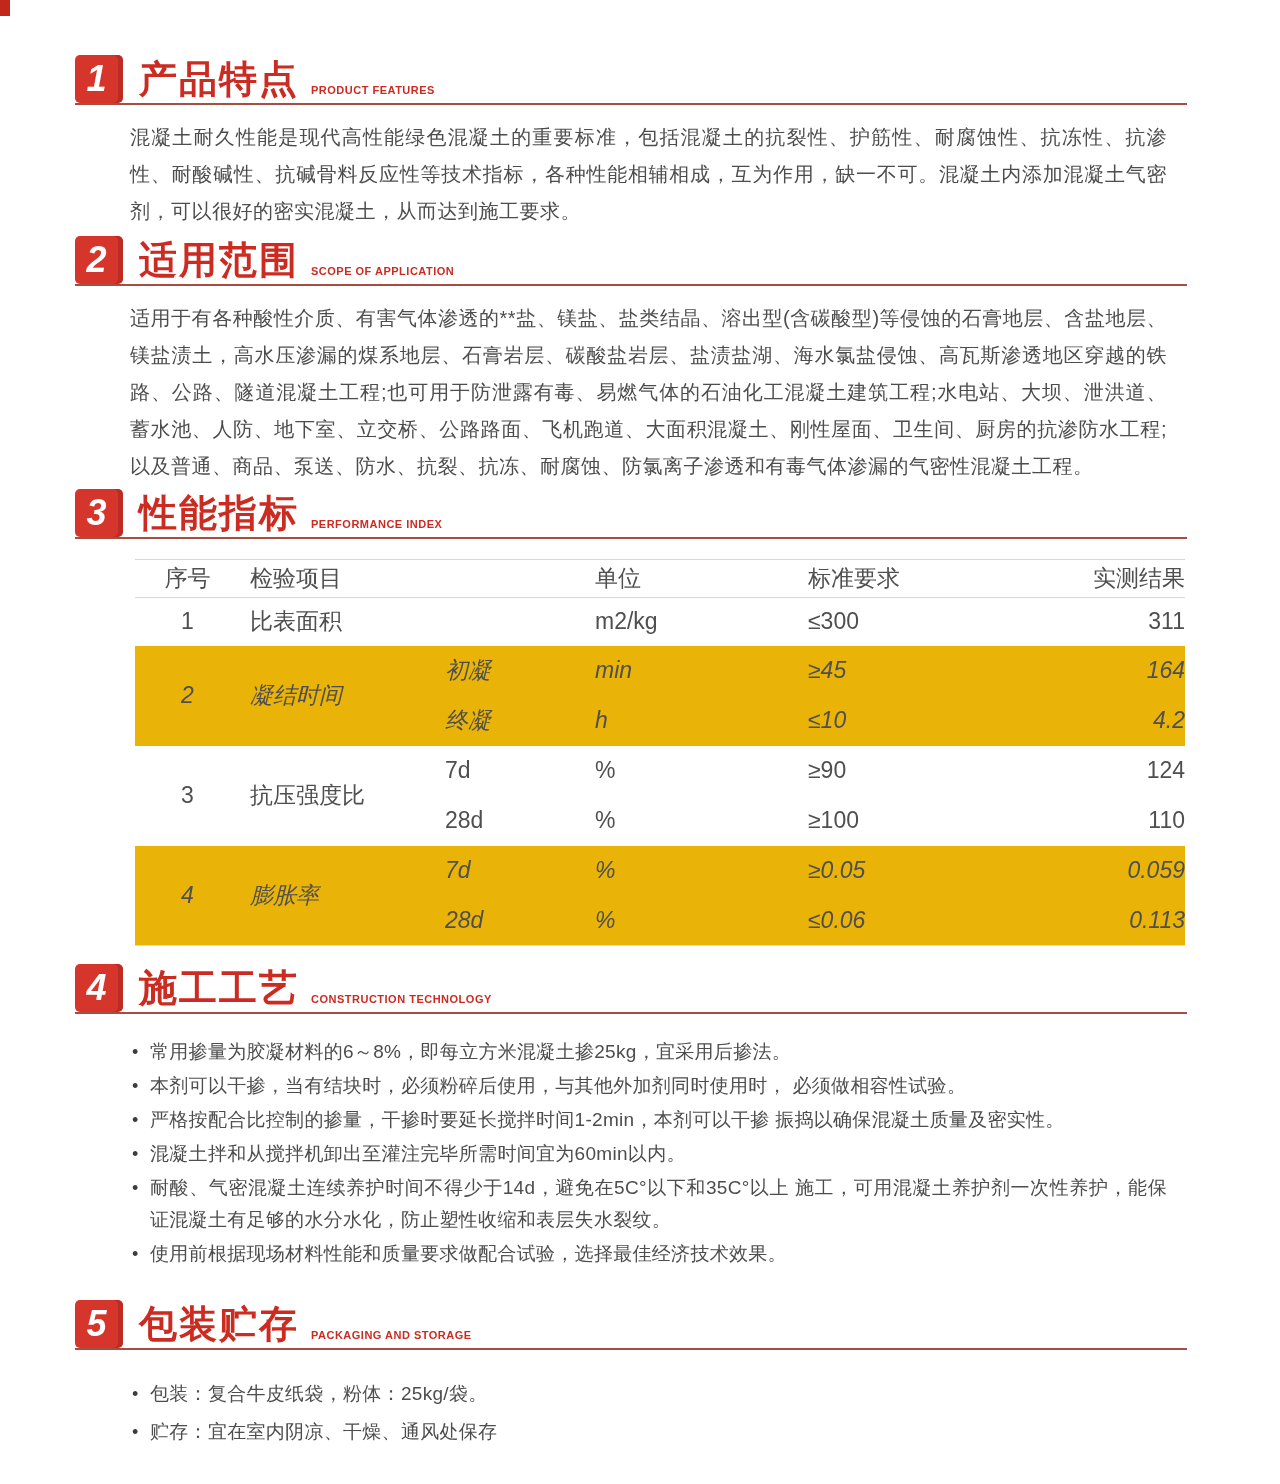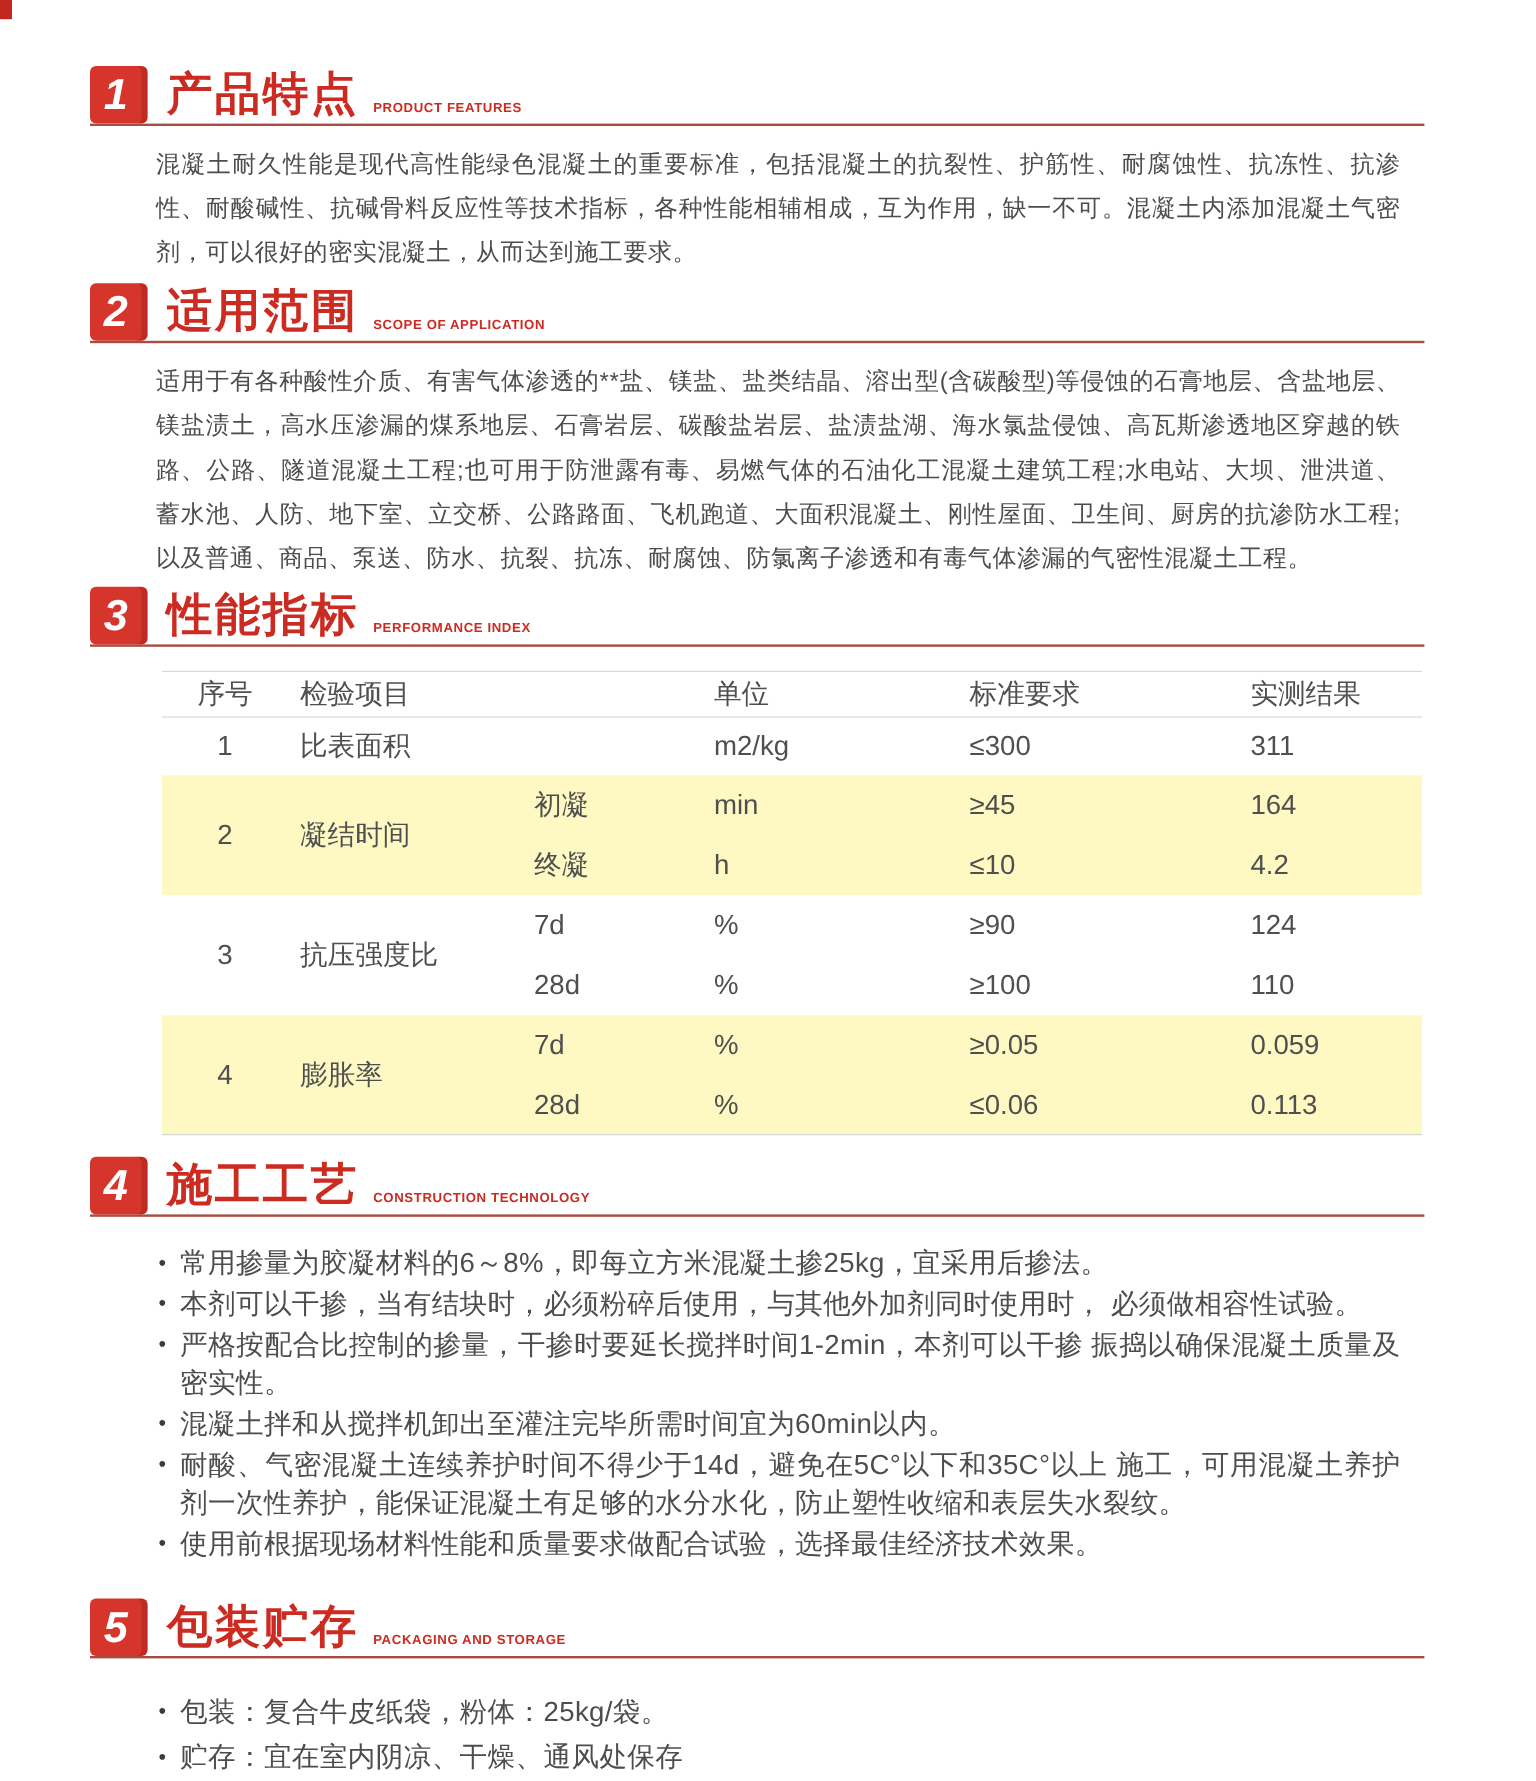--- a/index.html
+++ b/index.html
@@ -78,36 +78,36 @@
   .perf-table col.w3{width:130px;} .perf-table col.w4{width:220px;}
   .perf-table col.w5{width:240px;} .perf-table col.w6{width:165px;}
   .perf-table th {
     font-weight:400; text-align:left;
     height:38px; vertical-align:middle;
     border-bottom:1px solid #d8d8d8;
   }
   .perf-table td { vertical-align:middle; }
   .perf-table tr.r-first td { height:48px; }
   .perf-table tr.r-sub td { height:50px; }
-  .perf-table tr.shade td { background:#fef9c3; }
+  .perf-table tr.shade td { background:#eab308;font-style:italic; }
   .perf-table .c1 { text-align:center; }
   .perf-table .c2 { padding-left:10px; }
   .perf-table .c3 { padding-left:15px; }
   .perf-table .c4 { padding-left:35px; }
   .perf-table .c5 { padding-left:28px; }
-  .perf-table .c6 { padding-left:22px; }
+  .perf-table .c6 { padding-left:22px;text-align:right; }
   
   .bullets {
     list-style:none;
     margin:22px 20px 0 55px;
   }
   .bullets li {
     position:relative;
     padding-left:20px;
-    font-size:23px;
+    font-size:19px;
     line-height:32px;
     margin-bottom:2px;
     text-align:justify;
     letter-spacing:0.3px;
   }
   .bullets li::before {
     content:"\2022";
     position:absolute; left:2px; top:0;
     color:#3c3c3c; font-size:18px;
   }

